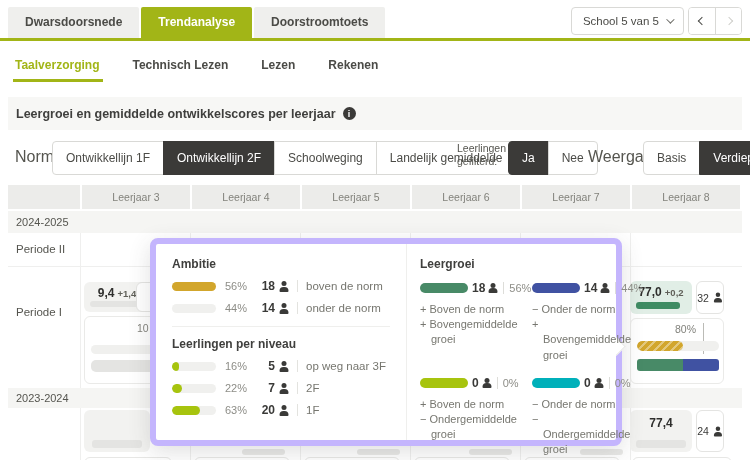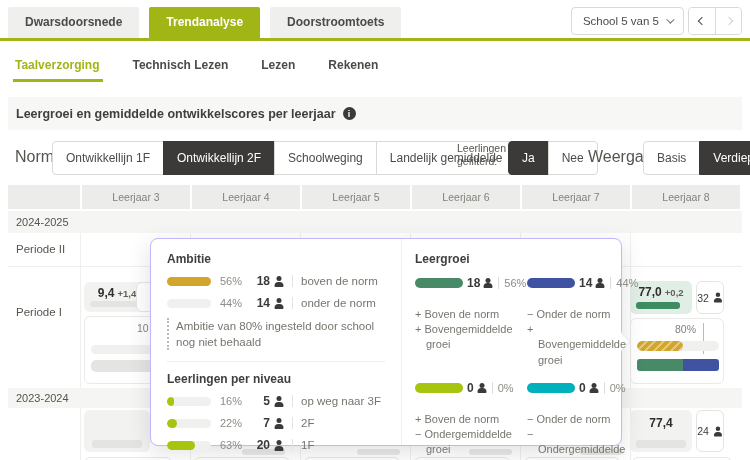--- a/index.html
+++ b/index.html
@@ -5,21 +5,21 @@
   :root{
     --green:#a2b517; --dark:#3b3a38; --ink:#3f3f3d; --gray:#76766f; --lgray:#8d8d87;
     --border:#d9d9d6; --track:#f0f0ee; --cardgray:#f2f2f0; --bargray:#e4e4e2;
   }
   *{box-sizing:border-box;margin:0;padding:0;}
   html,body{background:#fff;}
   body{font-family:"Liberation Sans","DejaVu Sans",sans-serif;color:var(--ink);}
   #app{position:relative;width:750px;height:460px;background:#fff;overflow:hidden;}
 
   
-  .tabs{position:absolute;left:8px;top:7px;display:flex;gap:10px;}
+  .tabs{position:absolute;left:8px;top:7px;display:flex;gap:2px;}
   .ptab{background:#efefed;color:#4b4b47;padding:0 17px;height:31px;line-height:31px;
         font-weight:bold;font-size:12px;border-radius:2px 2px 0 0;cursor:pointer;}
   .ptab.active{background:var(--green);color:#fff;}
   .greenline{position:absolute;left:0;right:0;top:38px;height:3px;background:var(--green);}
 
   .schoolsel{position:absolute;right:66px;top:7px;height:28px;background:#fff;border:1px solid var(--border);
              border-radius:4px;display:flex;align-items:center;gap:7px;padding:0 11px;font-size:11.5px;color:#4b4b47;cursor:pointer;}
   .chev{display:inline-block;width:6px;height:6px;border-right:1.5px solid #6b6b66;border-bottom:1.5px solid #6b6b66;}
   .chev.down{transform:rotate(45deg) translateY(-2px);}
   .navgrp{position:absolute;right:8px;top:7px;height:28px;display:flex;border:1px solid var(--border);border-radius:4px;overflow:hidden;}
@@ -84,21 +84,21 @@
   .stack>div{height:100%;}
   .boxtop{position:absolute;height:8px;background:#fff;border:1px solid #e7e7e5;border-radius:6px 6px 0 0;}
   .stub{position:absolute;height:6px;border-radius:3px;background:#e9e9e7;}
 
   
   .pi{position:relative;display:inline-block;width:11px;height:11px;flex:none;}
   .pi::before{content:'';position:absolute;top:0;left:50%;transform:translateX(-50%);width:5px;height:5px;border-radius:50%;background:#3a3a38;}
   .pi::after{content:'';position:absolute;bottom:0;left:50%;transform:translateX(-50%);width:9px;height:5px;border-radius:4px 4px 1px 1px;background:#3a3a38;}
 
   
-  .tooltip{position:absolute;left:150px;top:238px;width:472px;height:208px;background:#fff;border:1px solid #c4b5fd;
+  .tooltip{position:absolute;left:150px;top:238px;width:472px;height:208px;background:#fff;border:6px solid #c4b5fd;
            border-radius:8px;box-shadow:0 6px 22px rgba(60,60,60,.16);z-index:20;}
   .tt-arrow{position:absolute;right:-7px;top:96px;width:13px;height:13px;background:#fff;transform:rotate(45deg);
             border-top:1px solid #e8e8e6;border-right:1px solid #e8e8e6;}
   .tt-left{position:absolute;left:0;top:0;bottom:0;width:250px;padding:13px 16px;}
   .tt-right{position:absolute;left:250px;right:0;top:0;bottom:0;border-left:1px solid #efefed;padding:13px 8px 13px 13px;}
   .tt-h{font-size:12px;font-weight:bold;color:var(--ink);}
   .trow{display:flex;align-items:center;margin-top:8px;height:14px;}
   .tbar{width:44px;height:9px;border-radius:4.5px;flex:none;overflow:hidden;}
   .tpct{width:30px;margin-left:9px;font-size:11px;color:var(--lgray);flex:none;}
   .tcount{min-width:20px;text-align:right;font-weight:bold;font-size:12px;color:#3a3a38;}
@@ -106,21 +106,21 @@
   .tlabel{margin-left:8px;padding-left:8px;border-left:1px solid #e3e3df;font-size:11.5px;color:var(--gray);white-space:nowrap;}
   .note{margin-top:8px;border-left:2px dotted #bcbcb6;padding-left:7px;font-size:11.5px;color:var(--gray);line-height:1.4;width:214px;}
   .tt-div{border-top:1px solid #efefed;margin:11px 0 10px;}
   .lg-grid{display:grid;grid-template-columns:104px 92px;column-gap:8px;row-gap:13px;margin-top:10px;}
   .lg-head{display:flex;align-items:center;}
   .lg-pill{width:48px;height:10px;border-radius:5px;margin-right:4px;flex:none;}
   .lg-count{font-weight:bold;font-size:12px;color:#3a3a38;}
   .lg-head .pi{margin-left:3px;width:10px;height:10px;}
   .lg-pct{font-size:11px;color:var(--lgray);border-left:1px solid #ddddd9;padding-left:5px;margin-left:5px;}
   .lg-line{font-size:11px;color:var(--gray);line-height:1.38;padding-left:11px;text-indent:-11px;}
-  .lg-line.first{margin-top:17px;}
+  .lg-line.first{margin-top:7px;}
 </style>
 </head>
 <body>
 
 <div id="app">
 
   <div class="tabs">
     <div class="ptab">Dwarsdoorsnede</div>
     <div class="ptab active">Trendanalyse</div>
     <div class="ptab">Doorstroomtoets</div>
@@ -275,21 +275,20 @@
         <div class="tlabel">boven de norm</div>
       </div>
       <div class="trow">
         <div class="tbar" style="background-color: rgb(240, 240, 238);"></div>
         <div class="tpct">44%</div>
         <div class="tcount">14</div>
         <span class="pi"></span>
         <div class="tlabel">onder de norm</div>
       </div>
 
-      <div class="note">Ambitie van 80% ingesteld door school nog niet behaald</div>
       <div class="tt-div"></div>
 
       <div class="tt-h">Leerlingen per niveau</div>
 
       <div class="trow">
         <div class="tbar" style="background:#f0f0ee;">
           <div class="fill" style="background-color: rgb(167, 196, 14); width: 16%;"></div>
         </div>
         <div class="tpct">16%</div>
         <div class="tcount">5</div>

